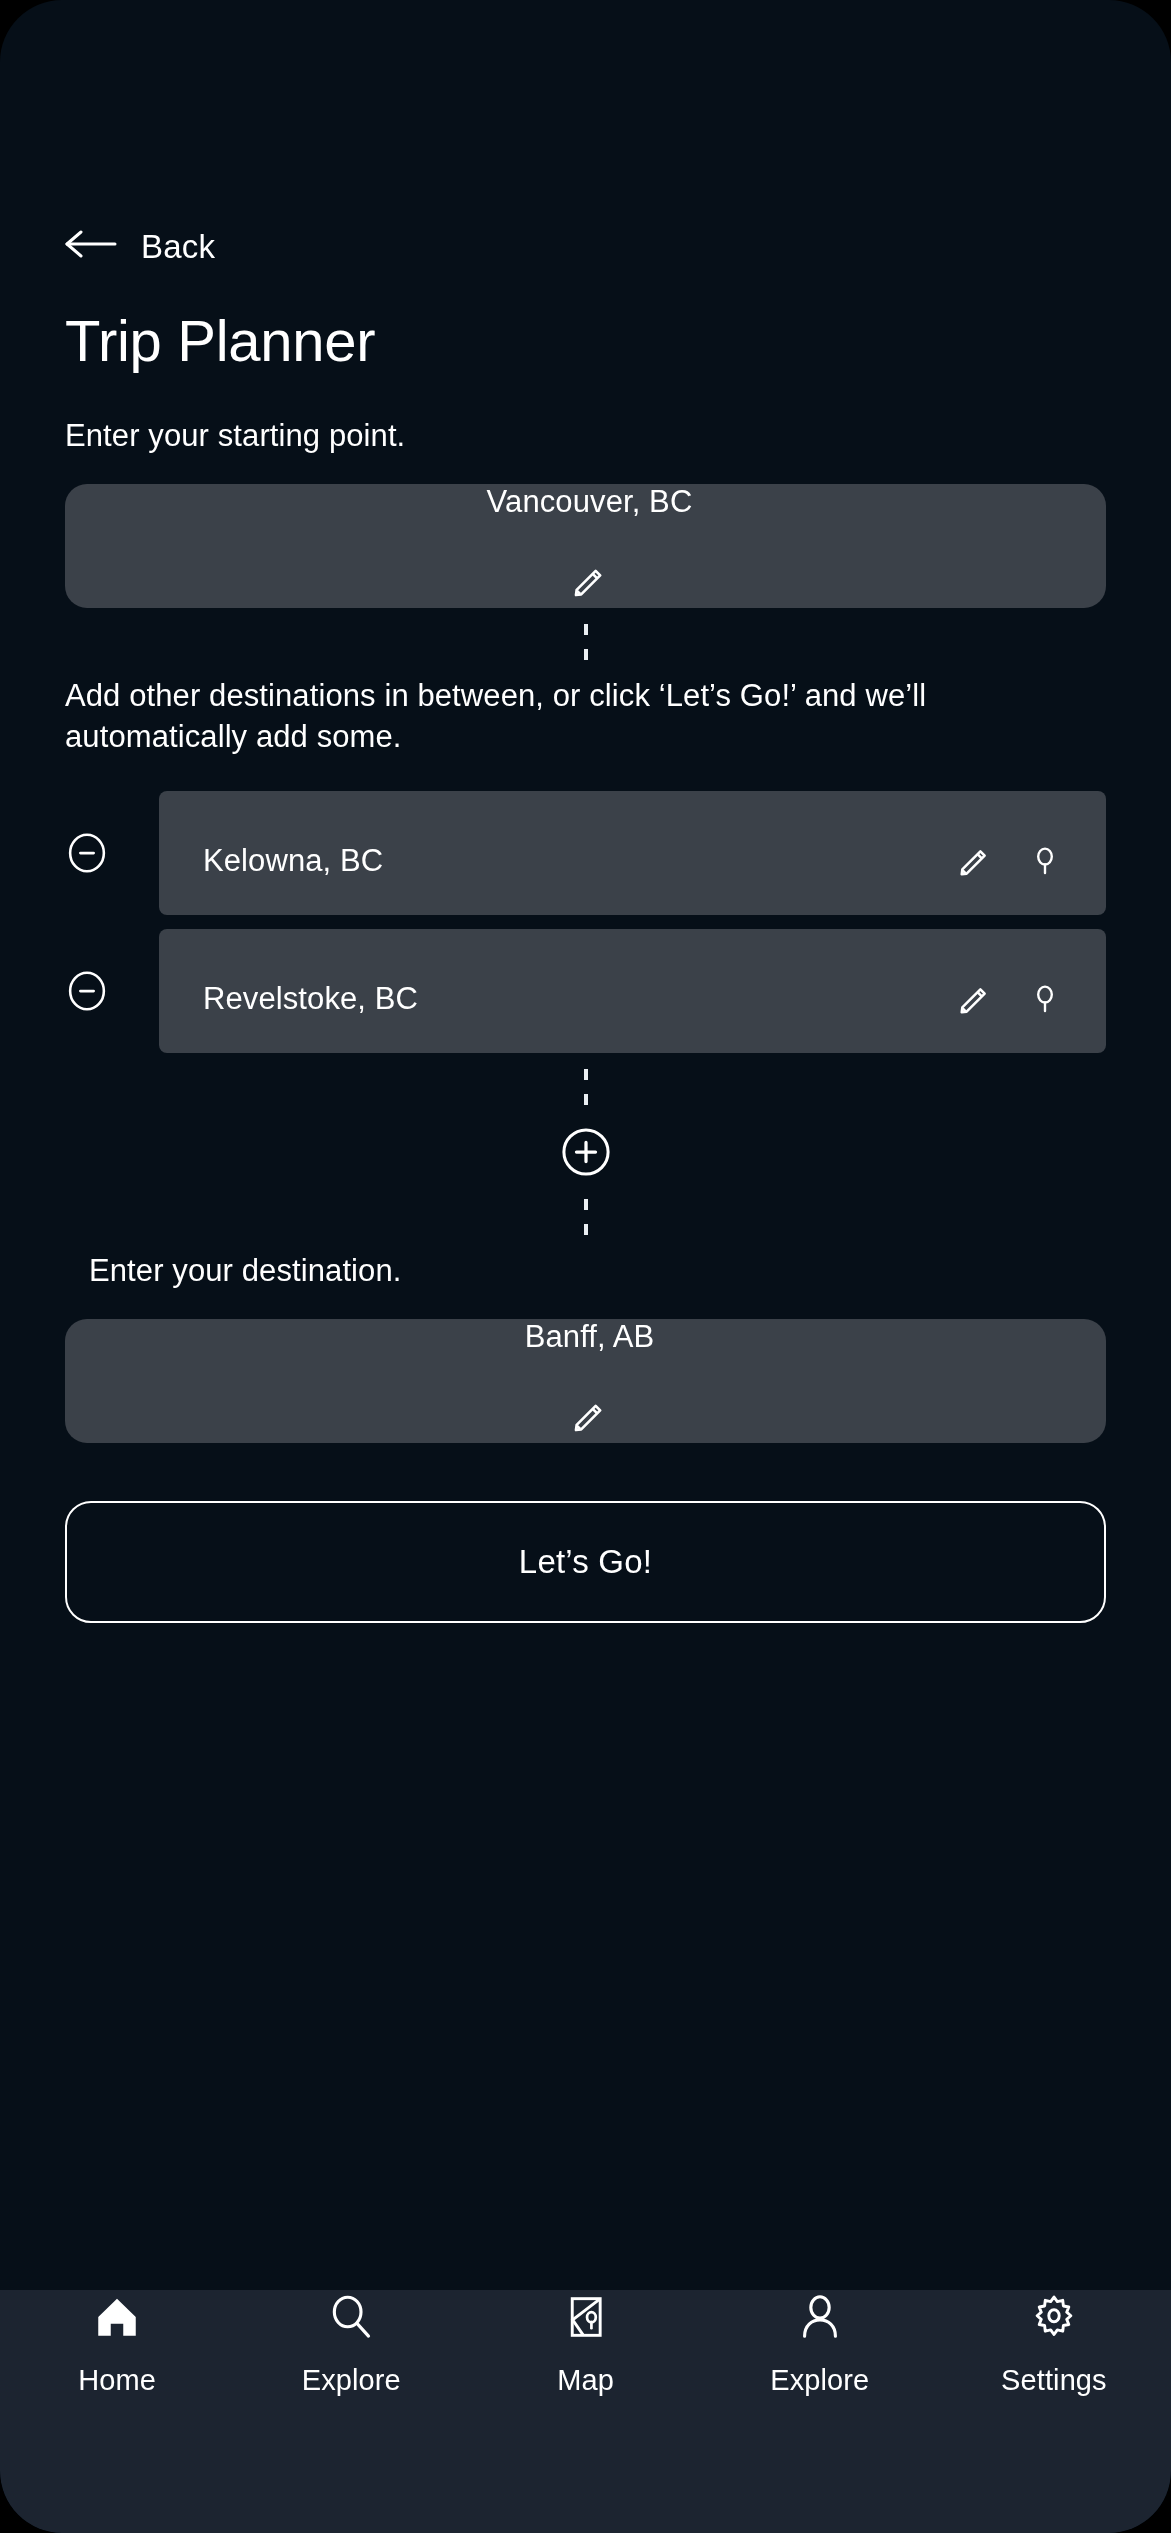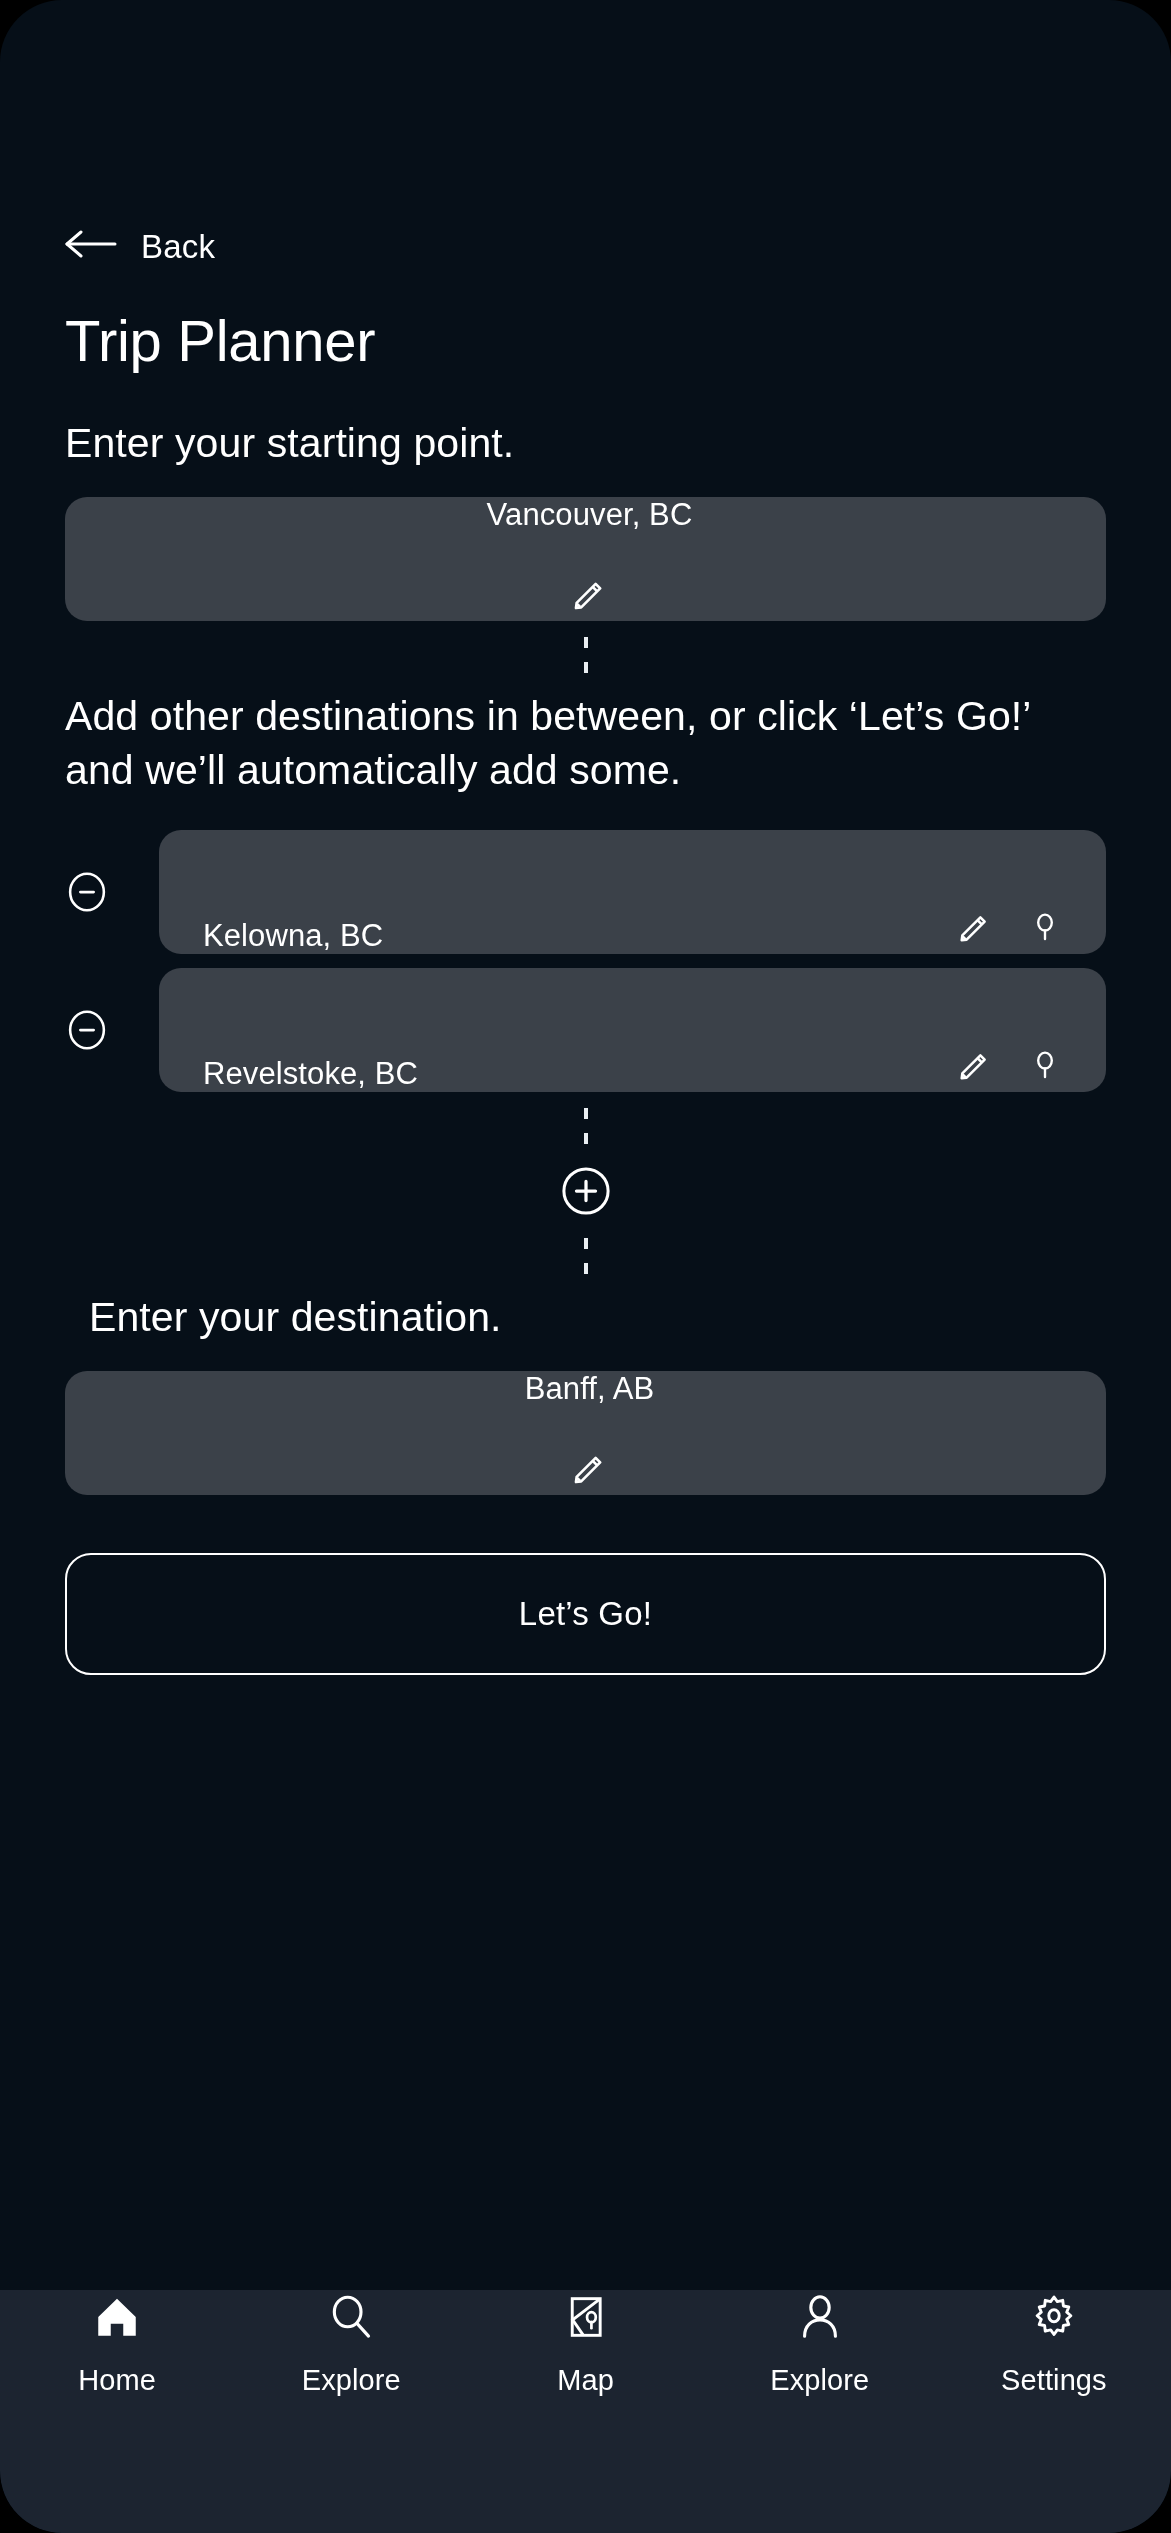--- a/index.html
+++ b/index.html
@@ -62,21 +62,21 @@
     font-size: 58px;
     font-weight: 300;
     letter-spacing: -0.3px;
     margin-top: 42px;
     line-height: 1.05;
   }
 
   
   .section-label {
     color: #ffffff;
-    font-size: 41px;
+    font-size: 31px;
     font-weight: 400;
     line-height: 1.32;
     letter-spacing: 0.1px;
   }
   .label-start { margin-top: 44px; }
   .label-middle { margin-top: 0; }
   .label-dest { margin-top: 0; margin-left: 24px; }
 
   
   .field {
@@ -138,23 +138,23 @@
     width: 44px;
     height: 44px;
     flex: 0 0 auto;
     margin-right: 50px;
     cursor: pointer;
   }
   .waypoint-field {
     flex: 1;
     height: 124px;
     background: #3b4149;
-    border-radius: 22px;
-    display: flex;
-    align-items: flex-end;
+    border-radius: 8px;
+    display: flex;
+    align-items: center;
     padding: 16px 34px 0 44px;
     box-sizing: border-box;
     cursor: text;
   }
   .waypoint-field .field-text { font-size: 31px; }
   .waypoint-icons {
     display: flex;
     align-items: center;
     gap: 16px;
   }

